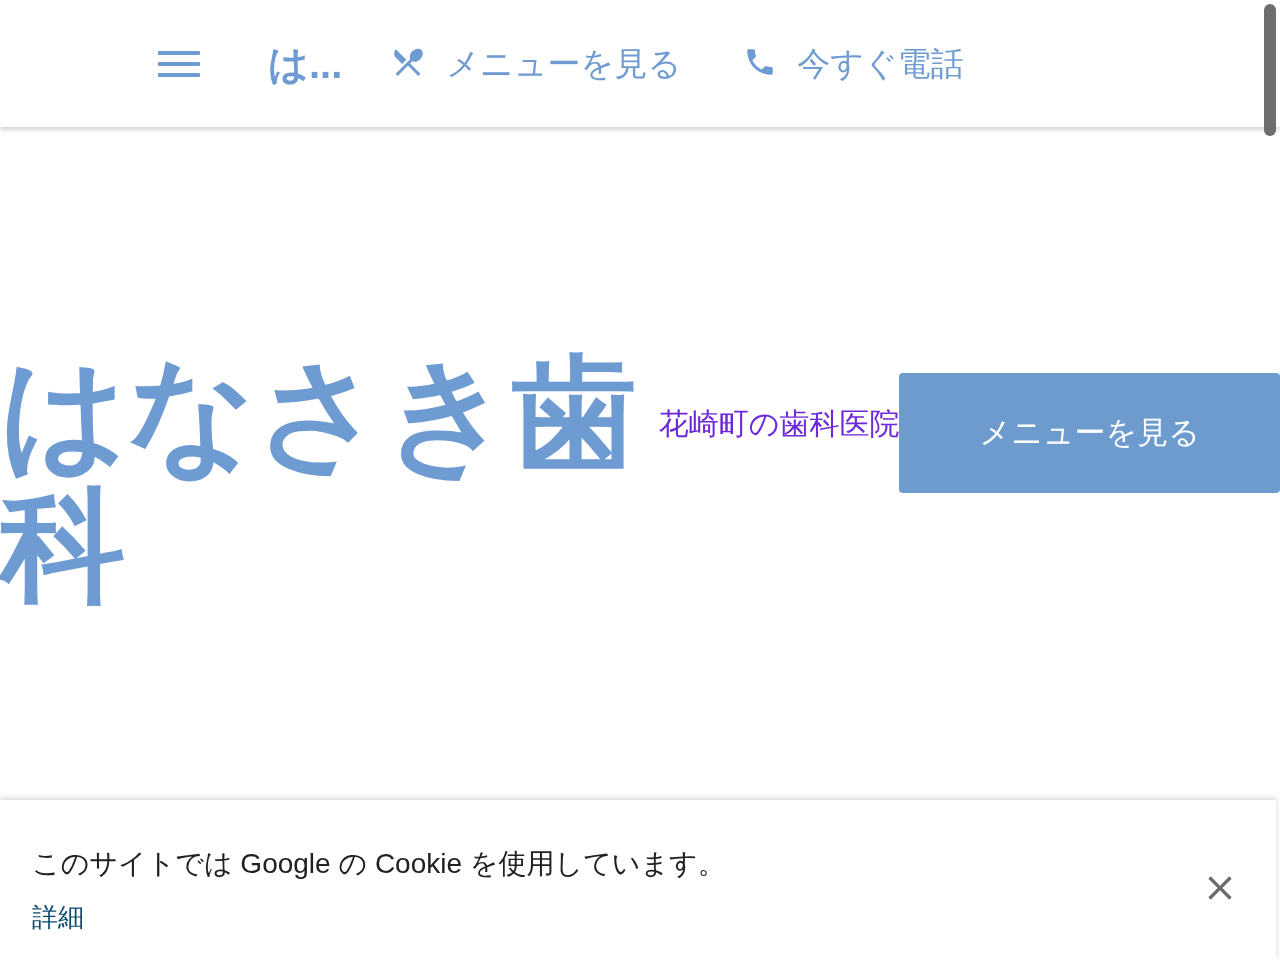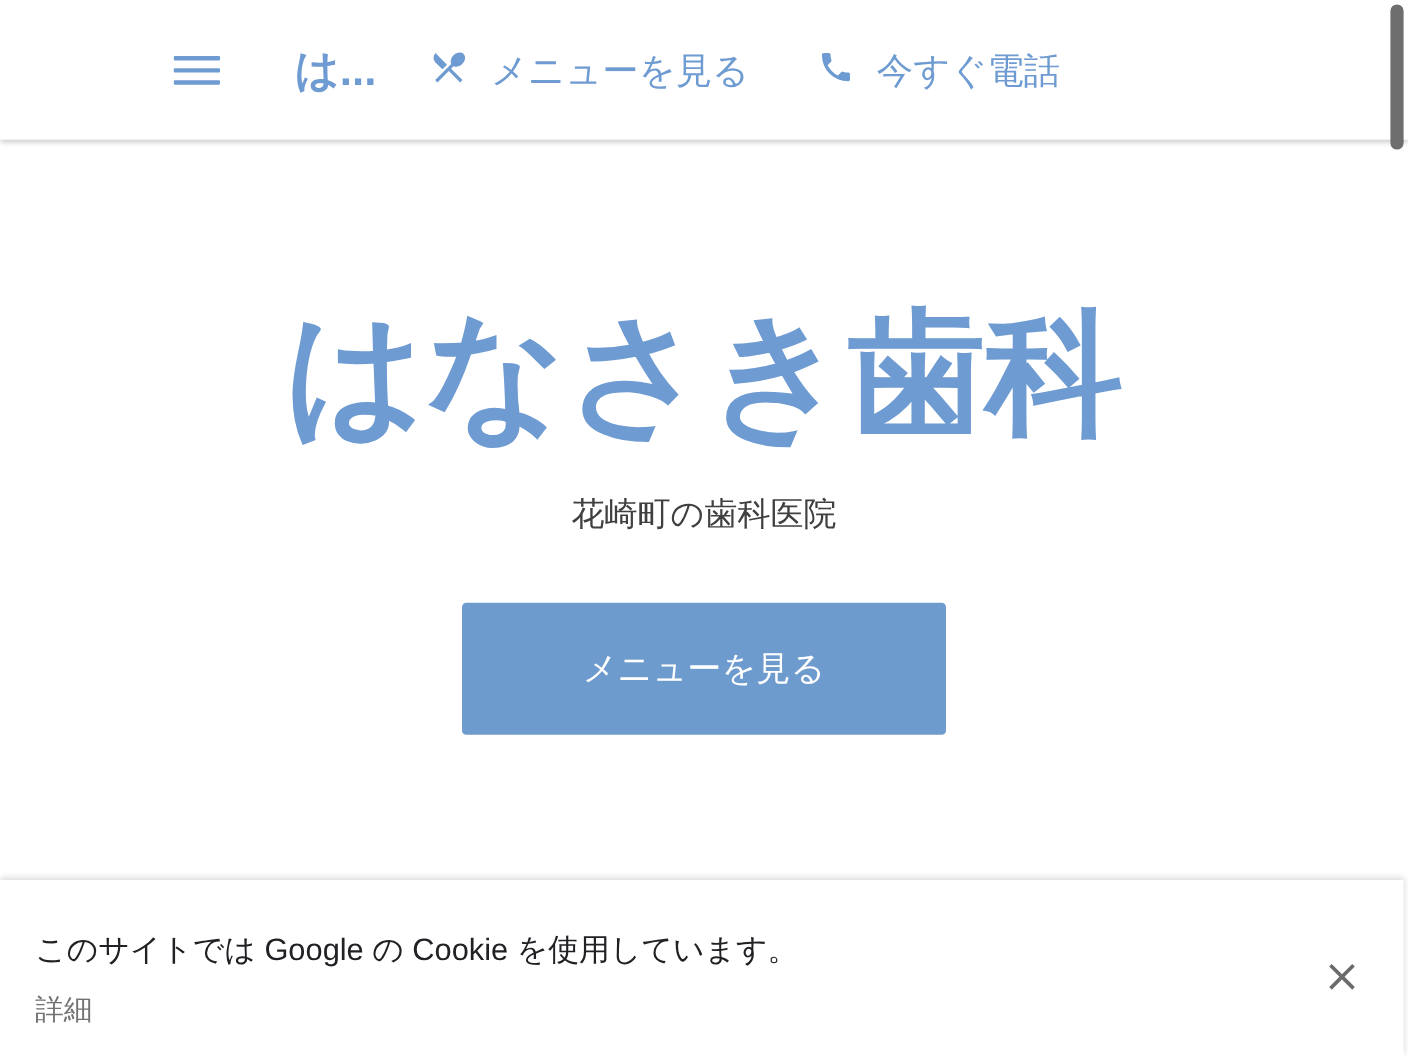--- a/index.html
+++ b/index.html
@@ -50,30 +50,30 @@
   
   .page-scrollbar {
     position:absolute; right:4px; top:4px; width:12px; height:132px;
     background:#6e6e6e; border-radius:6px; z-index:40; cursor:pointer;
   }
 
   
   .hero {
     position:absolute; top:127px; left:0; width:1280px; height:557px;
     background:#ffffff;
-    display:flex; flex-direction:column; align-items:center;
+    display:flex; flex-direction:row; align-items:center;
   }
   .hero-title {
     margin-top:148px;
     font-size:125px; font-weight:bold; color:#6e9bd1;
     line-height:1.05; letter-spacing:0px;
   }
   .hero-sub {
     margin-top:38px; text-align:center;
-    font-size:30px; color:#404040; line-height:1.62;
+    font-size:30px; color:#6d28d9; line-height:1.62;
   }
   .hero-sub div { white-space:nowrap; }
   .cta-button {
     margin-top:55px;
     width:440px; height:120px;
     background:#6d9bce; border:none; border-radius:4px;
     color:#ffffff; font-size:31px;
     font-family:"Liberation Sans", "DejaVu Sans", sans-serif;
     cursor:pointer; display:flex; align-items:center; justify-content:center;
   }
@@ -85,21 +85,21 @@
     box-shadow:0 -2px 6px rgba(0,0,0,0.16);
     z-index:20;
   }
   .cookie-text {
     position:absolute; left:32px; top:50px;
     font-size:28px; color:#202124; line-height:1;
     white-space:nowrap;
   }
   .cookie-link {
     position:absolute; left:32px; top:104px;
-    font-size:26px; color:#737373; line-height:1;
+    font-size:26px; color:#0c4a6e; line-height:1;
     cursor:pointer; text-decoration:none;
   }
   .cookie-close {
     position:absolute; right:24px; top:856px - 800px;
     top:60px; width:56px; height:56px;
     right:28px;
     display:flex; align-items:center; justify-content:center;
     cursor:pointer;
   }
 </style>

